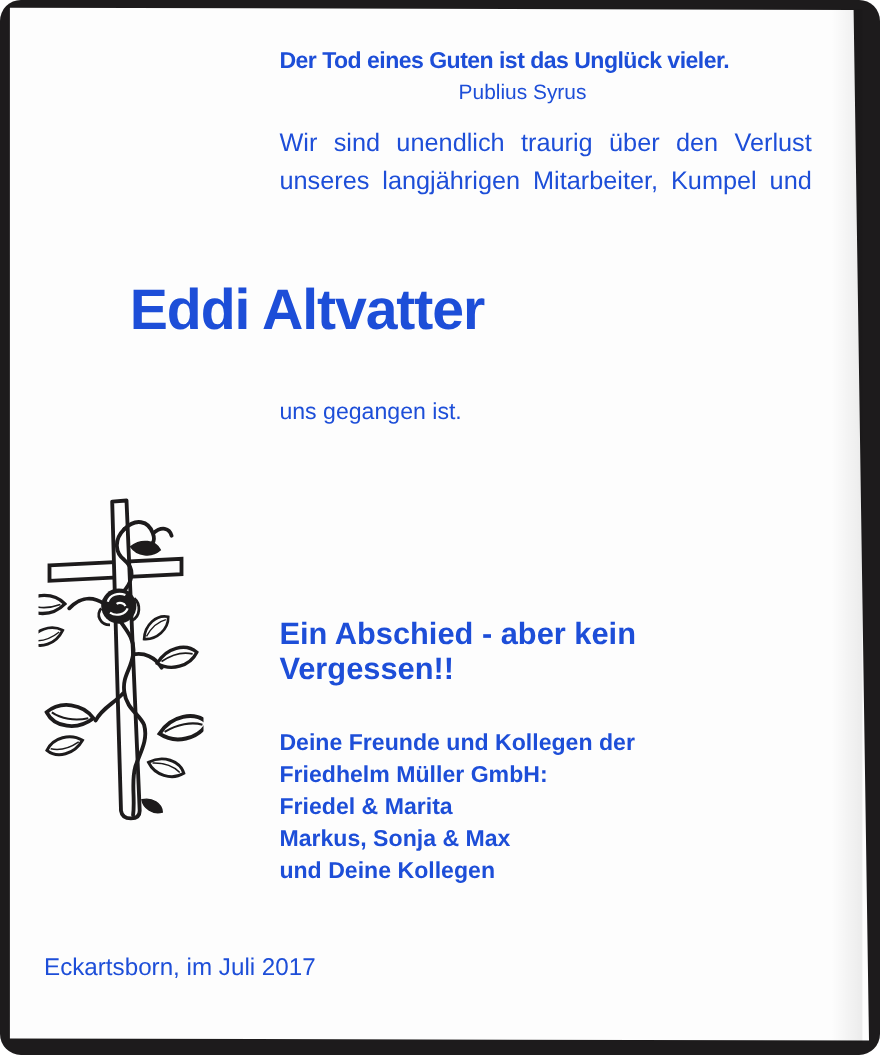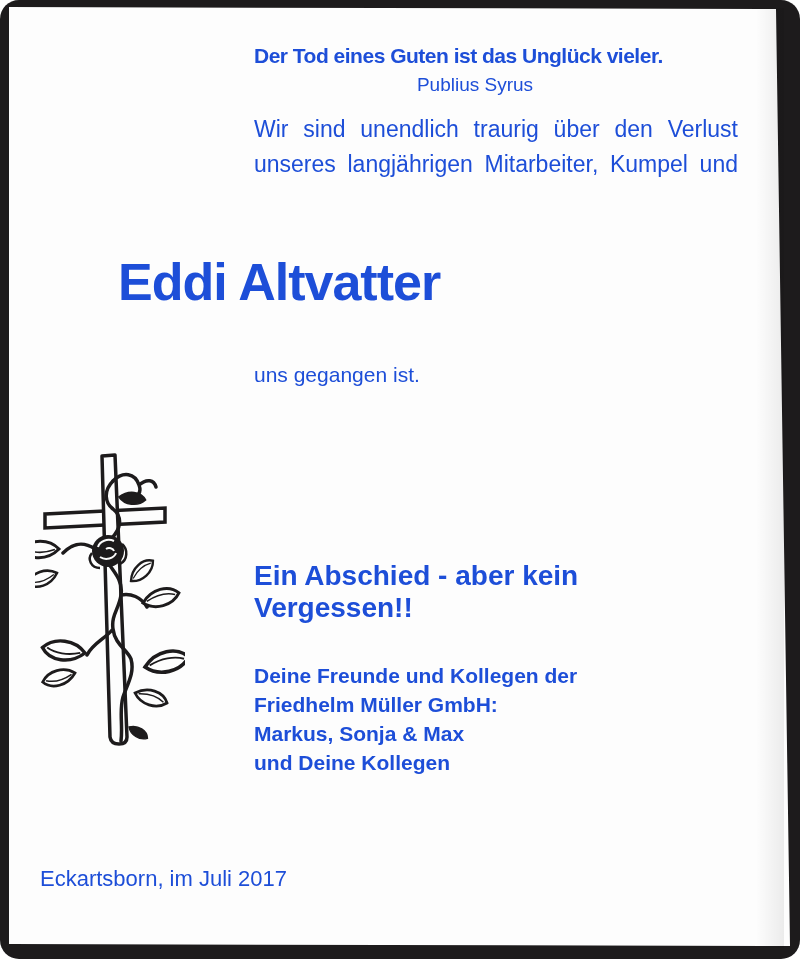--- a/index.html
+++ b/index.html
@@ -45,20 +45,21 @@
 
   <div class="col age" style="position:absolute">
     <div>uns gegangen ist.</div>
   </div>
 
   <div class="col farewell" style="position:absolute">Ein Abschied - aber kein Vergessen!!</div>
 
   <div class="col mourners" style="position:absolute">
     <div>Deine Freunde und Kollegen der</div>
     <div>Friedhelm Müller GmbH:</div>
+    <div>Friedel &amp; Marita</div>
     <div>Markus, Sonja &amp; Max</div>
     <div>und Deine Kollegen</div>
   </div>
 
   <div class="place">Eckartsborn, im Juli 2017</div>
 
   <svg class="art" viewBox="0 0 150 310">
     <defs>
       <g id="leafw">
         <path d="M0,0 C10,-13 28,-15 37,-5 C29,7 11,9 0,0 Z" fill="#fdfdfd" stroke="#1d1b1c" stroke-width="3"></path>

